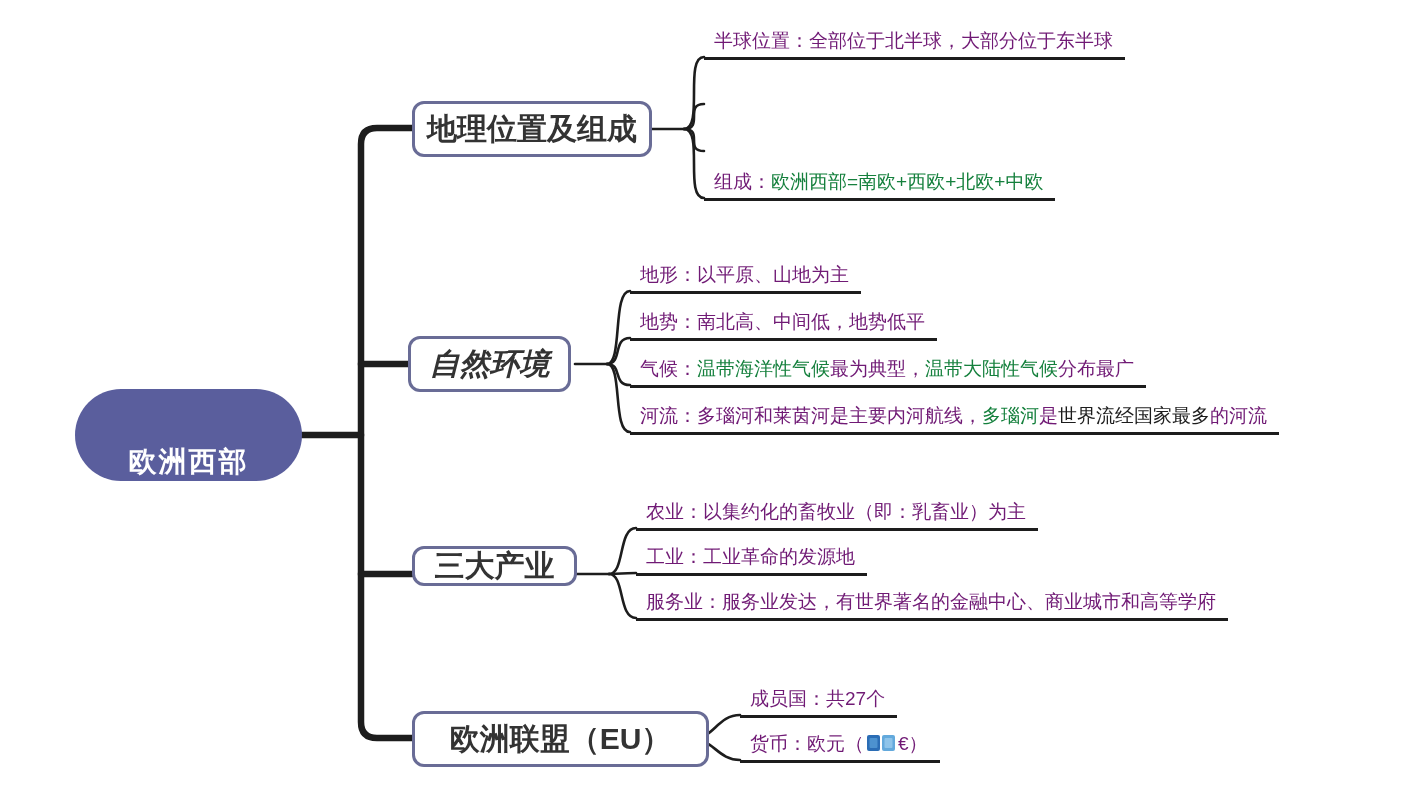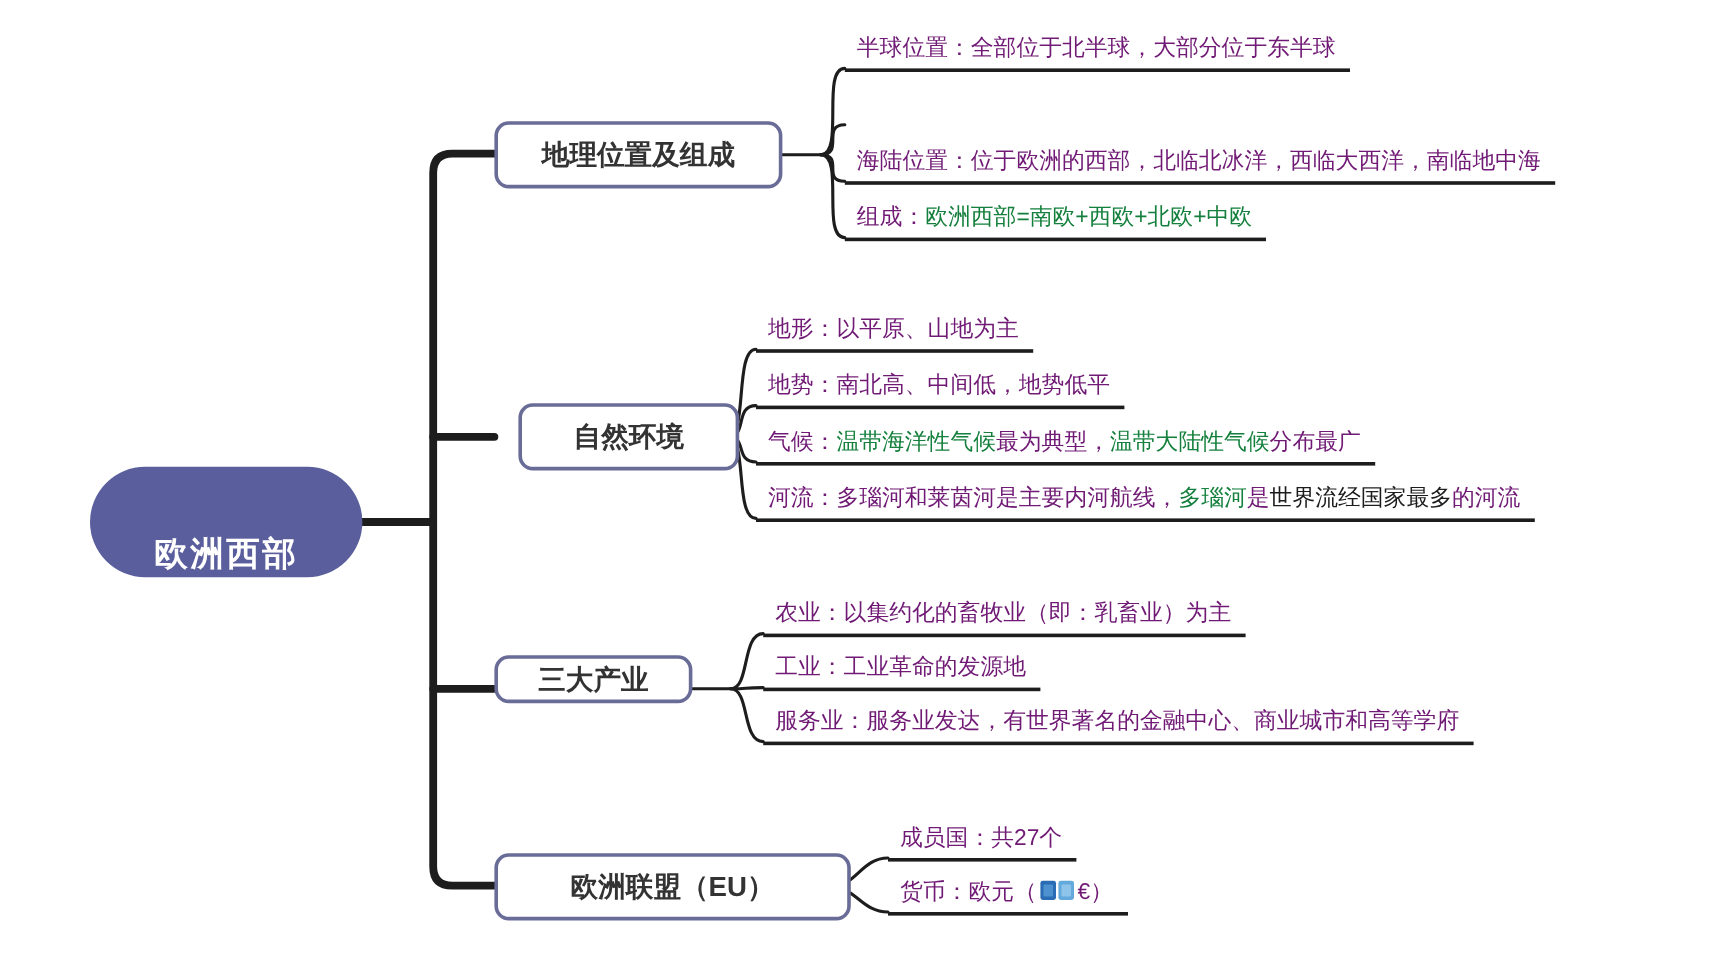--- a/index.html
+++ b/index.html
@@ -11,24 +11,24 @@
   .root-node{
     position:absolute;left:75px;top:389px;width:227px;height:92px;
     background:#5a5e9d;border-radius:46px;
     display:flex;align-items:flex-end;justify-content:center;
     color:#ffffff;font-size:28px;font-weight:bold;letter-spacing:2px;
   }
   .branch-node{
     position:absolute;box-sizing:border-box;background:#ffffff;
     border:3px solid #696c96;border-radius:12px;
     display:flex;align-items:center;justify-content:center;
-    font-size:23px;font-weight:bold;color:#333333;white-space:nowrap;
+    font-size:30px;font-weight:bold;color:#333333;white-space:nowrap;
   }
   .bn1{left:412px;top:101px;width:240px;height:56px;}
-  .bn2{left:432px;top:336px;width:184px;height:56px;}
+  .bn2{left:408px;top:336px;width:163px;height:56px;font-style:italic;}
   .bn3{left:412px;top:546px;width:165px;height:40px;}
   .bn4{left:412px;top:711px;width:297px;height:56px;}
   .leaf{
     position:absolute;white-space:nowrap;
     font-size:19px;line-height:23px;color:#2d2d2d;
     padding:1px 12px 5px 10px;
     border-bottom:3px solid #1d1d1d;
   }
   .seg{color:#701a75;}
   .seg.red{color:#15803d;}
@@ -89,23 +89,20 @@
   <div class="branch-node bn3">
     <span>三大产业</span>
   </div>
   <div class="branch-node bn4">
     <span>欧洲联盟（EU）</span>
   </div>
 
   <div class="leaf" style="left:704px;top:28px">
     <span class="seg">半球位置：全部位于北半球，大部分位于东半球</span>
   </div>
-  <div class="leaf" style="left:704px;top:122px">
-    <span class="seg">海陆位置：位于欧洲的西部，北临北冰洋，西临大西洋，南临地中海</span>
-  </div>
   <div class="leaf" style="left:704px;top:169px">
     <span class="seg">组成：</span><span class="seg red">欧洲西部=南欧+西欧+北欧+中欧</span>
   </div>
 
   <div class="leaf" style="left:630px;top:262px">
     <span class="seg">地形：以平原、山地为主</span>
   </div>
   <div class="leaf" style="left:630px;top:309px">
     <span class="seg">地势：南北高、中间低，地势低平</span>
   </div>

